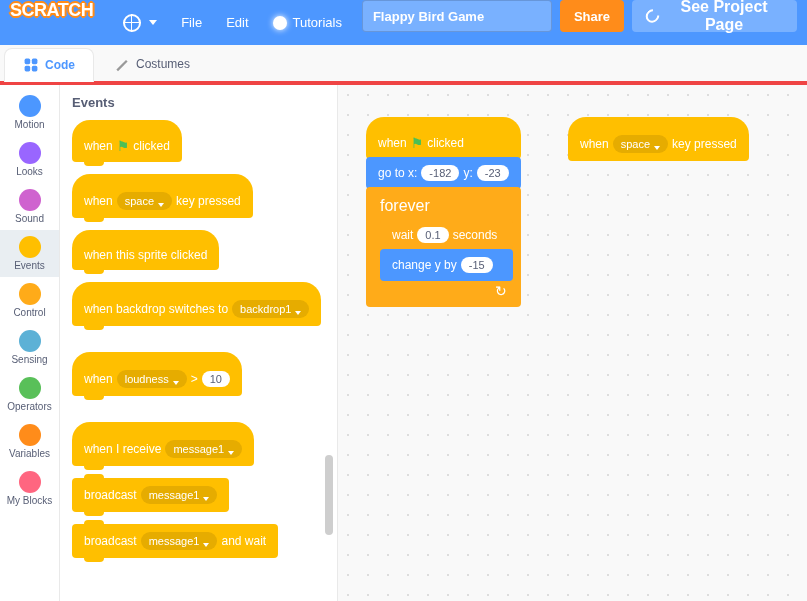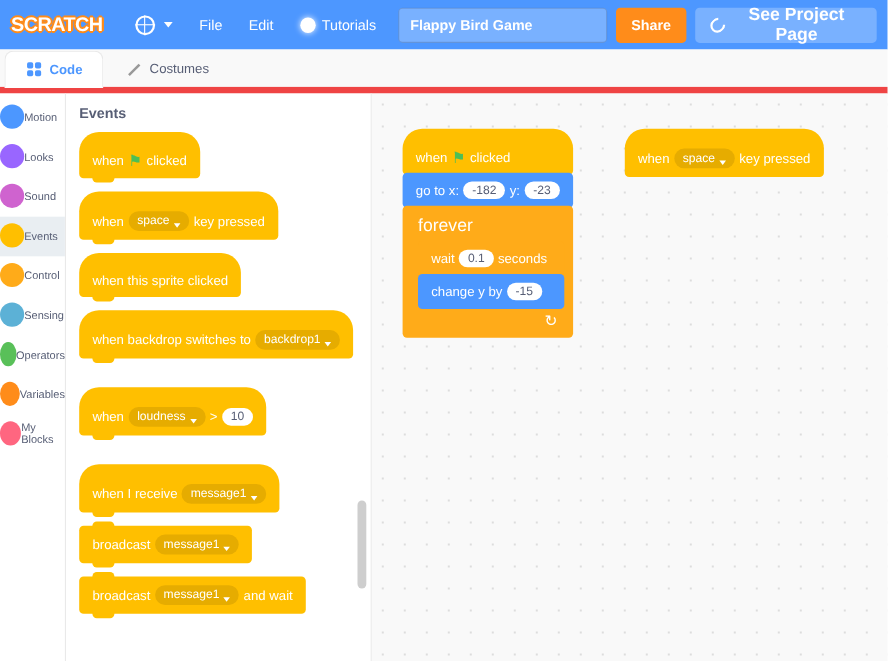--- a/index.html
+++ b/index.html
@@ -1,36 +1,36 @@
 <!DOCTYPE html>
 <html><head>
 <meta charset="utf-8">
 <style>
 *{box-sizing:border-box;margin:0;padding:0;font-family:"Helvetica Neue",Arial,sans-serif}
 body{width:807px;height:601px;overflow:hidden;background:#fff}
-.topbar{height:45px;background:#4d97ff;display:flex;align-items:center;padding:0 10px;color:#fff;font-size:13px}
+.topbar{height:45px;background:#4d97ff;display:flex;align-items:flex-start;padding:0 10px;color:#fff;font-size:13px}
 .logo{font-weight:900;font-size:18px;letter-spacing:-0.5px;color:#fff;text-shadow:-1px -1px 0 #ff8c1a,1px -1px 0 #ff8c1a,-1px 1px 0 #ff8c1a,1px 1px 0 #ff8c1a,-2px 0 0 #ff8c1a,2px 0 0 #ff8c1a,0 -2px 0 #ff8c1a,0 2px 0 #ff8c1a;margin-right:18px;font-family:Arial Black,sans-serif}
 .tb-item{padding:0 12px;height:45px;display:flex;align-items:center;cursor:pointer;font-weight:400}
 .globe{width:18px;height:18px;border:2px solid #fff;border-radius:50%;position:relative;margin-right:4px}
 .globe::before{content:"";position:absolute;top:-2px;left:6px;width:2px;height:18px;border-left:1px solid #fff}
 .globe::after{content:"";position:absolute;left:-2px;top:6px;height:2px;width:18px;border-top:1px solid #fff}
 .caret{width:0;height:0;border-left:4px solid transparent;border-right:4px solid transparent;border-top:5px solid #fff;margin-left:4px}
 .bulb{width:14px;height:14px;background:#fff;border-radius:50%;margin-right:6px;box-shadow:0 0 6px #fff}
 .proj-name{background:rgba(255,255,255,0.25);border:1px solid rgba(0,0,0,0.15);border-radius:4px;height:32px;width:190px;padding:0 10px;color:#fff;font-size:13px;font-weight:700;margin:0 8px}
 .proj-name::placeholder{color:#fff}
 .share-btn{background:#ff8c1a;color:#fff;border:none;height:32px;padding:0 14px;border-radius:4px;font-weight:700;font-size:13px;cursor:pointer;margin-right:8px}
 .see-btn{background:rgba(255,255,255,0.25);color:#fff;border:none;height:32px;padding:0 14px;border-radius:4px;font-weight:700;font-size:16px;cursor:pointer;display:flex;align-items:center}
 .reload{width:14px;height:14px;border:2px solid #fff;border-radius:50%;border-top-color:transparent;margin-right:6px;transform:rotate(45deg)}
-.tabs{height:40px;background:#f9f9f9;display:flex;align-items:flex-end;padding-left:4px;border-bottom:6px solid #ef4444}
+.tabs{height:40px;background:#f9f9f9;display:flex;align-items:flex-end;padding-left:4px;border-bottom:4px solid #ef4444}
 .tab{height:34px;padding:0 18px;display:flex;align-items:center;font-size:12px;color:#575e75;border-radius:8px 8px 0 0;cursor:pointer;margin-right:2px}
 .tab.active{background:#fff;color:#4d97ff;font-weight:700;border:1px solid #e9e9e9;border-bottom:1px solid #fff;margin-bottom:-1px}
 .tab-ico{width:16px;height:16px;margin-right:6px;display:inline-block}
 .main{display:flex;height:516px}
 .cat-col{width:60px;background:#fff;border-right:1px solid #e9e9e9;padding-top:4px}
-.cat{display:flex;align-items:center;padding:6px 0;cursor:pointer;font-size:10px;color:#575e75}
+.cat{display:flex;flex-direction:column;align-items:center;padding:6px 0;cursor:pointer;font-size:10px;color:#575e75}
 .cat.sel{background:#e9eef2}
 .cat-dot{width:22px;height:22px;border-radius:50%;margin-bottom:2px}
 .palette{width:278px;background:#fff;border-right:1px solid #e9e9e9;padding:10px 12px;position:relative;overflow:hidden}
 .pal-title{font-size:13px;font-weight:700;color:#575e75;margin-bottom:10px}
 .block{position:relative;margin-bottom:12px;display:inline-block}
 .hat{background:#ffbf00;color:#fff;font-size:12px;font-weight:500;padding:18px 12px 8px 12px;border-radius:18px 18px 4px 4px;position:relative;min-height:20px;display:flex;align-items:center;flex-wrap:wrap;gap:4px}
 .hat::before{content:"";position:absolute;bottom:-4px;left:12px;width:20px;height:8px;background:#ffbf00;border-radius:0 0 4px 4px}
 .stack{background:#ffbf00;color:#fff;font-size:12px;font-weight:500;padding:8px 12px;border-radius:4px;position:relative;display:flex;align-items:center;gap:4px}
 .stack::before{content:"";position:absolute;top:-4px;left:12px;width:20px;height:8px;background:#ffbf00;border-radius:4px 4px 0 0}
 .stack::after{content:"";position:absolute;bottom:-4px;left:12px;width:20px;height:8px;background:#ffbf00;border-radius:0 0 4px 4px}

